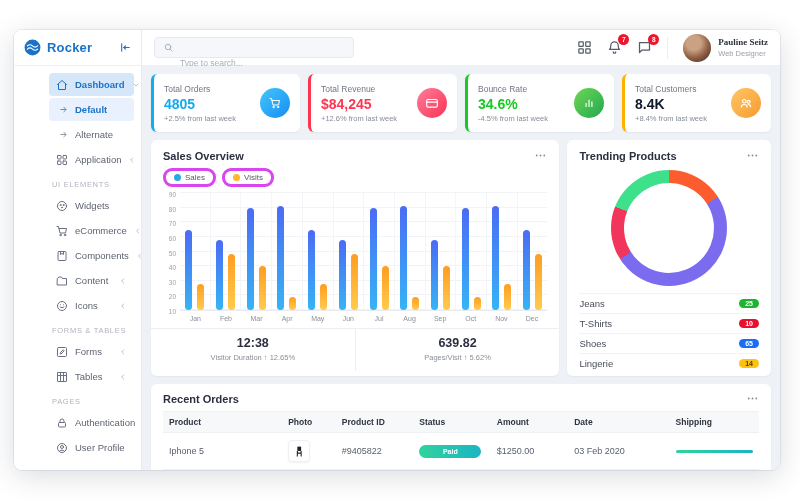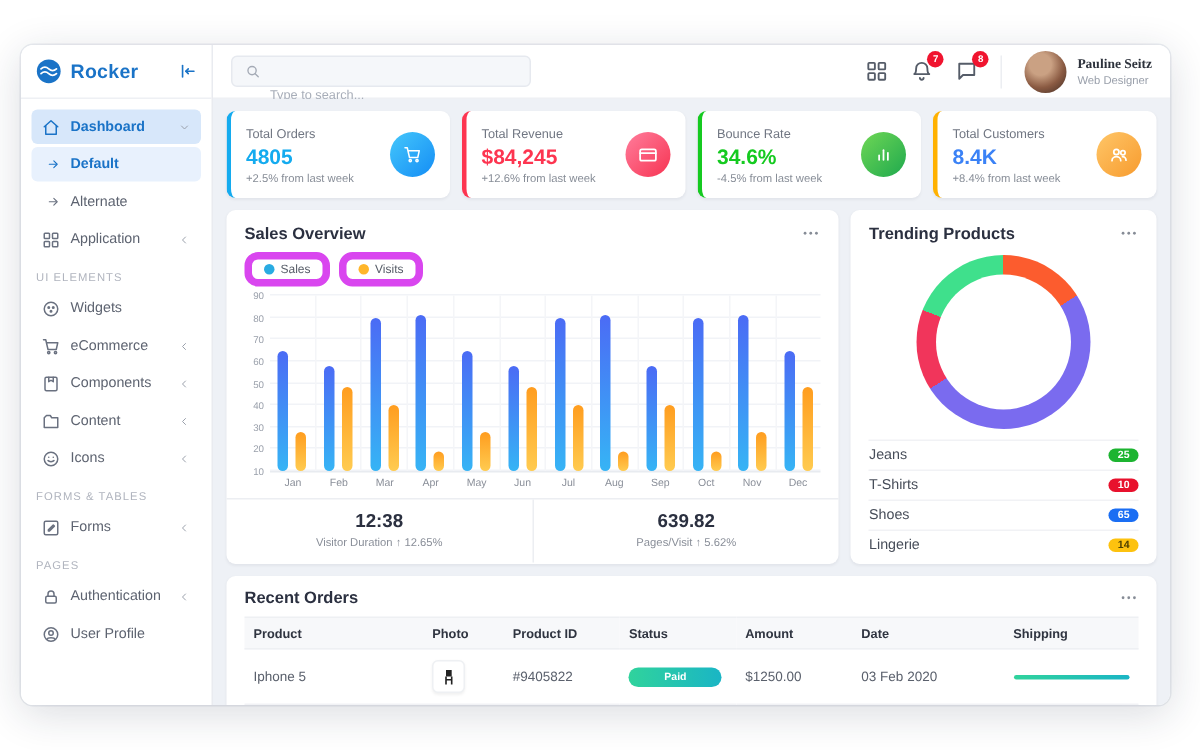--- a/index.html
+++ b/index.html
@@ -7,21 +7,21 @@
               font-family:"Liberation Sans","DejaVu Sans",sans-serif; }
   .window { position:absolute; left:14px; top:30px; width:766px; height:440px;
             background:#fff; border-radius:8px; overflow:hidden; display:flex;
             box-shadow:0 6px 28px rgba(25,35,60,.16), 0 0 0 1px #eceef2; }
 
   
   .sidebar { width:128px; flex:0 0 128px; background:#fff; border-right:1px solid #e9ebf0; display:flex; flex-direction:column; }
   .logo-row { height:36px; flex:0 0 36px; border-bottom:1px solid #eef0f4; display:flex; align-items:center; padding:0 9px; gap:5px; }
   .brand { font-size:13px; font-weight:bold; color:#1a73c7; letter-spacing:.2px; }
   .collapse { margin-left:auto; color:#1a73c7; display:flex; }
-  .nav { flex:1; padding:7px 7px; overflow:hidden; }
+  .nav { flex:1; padding:7px 7px; overflow:hidden;margin-left:28px; }
   .nav-item { display:flex; align-items:center; gap:7px; height:23px; padding:0 7px; margin-bottom:2px;
               border-radius:4px; color:#5d6370; font-size:9.5px; cursor:pointer; }
   .nav-item .nicon { display:flex; color:#6a7180; }
   .nav-item.active { background:#d7e7fa; color:#1a73c7; font-weight:bold; }
   .nav-item.active .nicon { color:#1a73c7; }
   .nav-item.sub.active { background:#e8f1fd; }
   .nav-item.sub { padding-left:10px; }
   .chev { margin-left:auto; color:#9aa0ab; display:flex; }
   .nav-section { font-size:7.5px; color:#b0b4be; letter-spacing:.7px; margin:9px 3px 5px; }
 
@@ -67,21 +67,21 @@
 
   
   .mid-row { display:flex; gap:8px; flex:0 0 236px; min-height:0; }
   .card { background:#fff; border-radius:6px; box-shadow:0 1px 2px rgba(16,24,40,.05); }
   .card-head { display:flex; justify-content:space-between; align-items:center; }
   .card-title { font-size:11px; font-weight:bold; color:#2b3040; }
   .dots { color:#868c96; display:flex; cursor:pointer; }
 
   .sales-card { flex:2.14; padding:9px 12px 0; display:flex; flex-direction:column; min-width:0; }
   .legend { display:flex; gap:6px; margin:6px 0 4px; }
-  .chip { display:flex; align-items:center; gap:4px; border:5px solid #d946ef; border-radius:9px;
+  .chip { display:flex; align-items:center; gap:4px; border:3px solid #d946ef; border-radius:9px;
           padding:2px 8px; font-size:8px; color:#565c67; background:#fff; }
   .chip-dot { width:7px; height:7px; border-radius:50%; }
   .chart-wrap { display:flex; height:118px; margin-top:2px; }
   .yaxis { width:17px; position:relative; flex:0 0 17px; }
   .ylab { position:absolute; right:4px; font-size:6.5px; color:#9aa0ab; transform:translateY(50%); }
   .plot { flex:1; position:relative; border-bottom:1px solid #e8ebf0; }
   .gline { position:absolute; left:0; right:0; height:1px; background:#f1f3f7; }
   .groups { position:absolute; left:0; right:0; top:0; bottom:0; display:flex; }
   .group { flex:1; display:flex; align-items:flex-end; justify-content:center; gap:5px; border-right:1px solid #f4f5f8; }
   .group:last-child { border-right:0; }
@@ -264,20 +264,34 @@
               <path d="M15 8l1.5 1.5L10 16H8.5v-1.5z"></path>
             </svg>
           </span>
     <span>Forms</span>
           <span class="chev">
             <svg viewBox="0 0 24 24" width="8" height="8" fill="none" stroke="currentColor" stroke-width="2" stroke-linecap="round" stroke-linejoin="round">
               <path d="M14 6l-6 6 6 6"></path>
             </svg>
           </span>
         </div>
+        <div class="nav-item">
+    <span class="nicon">
+            <svg viewBox="0 0 24 24" width="12" height="12" fill="none" stroke="currentColor" stroke-width="2" stroke-linecap="round" stroke-linejoin="round">
+              <rect x="3" y="3" width="18" height="18" rx="1"></rect>
+              <path d="M3 9h18M9 3v18M15 3v18"></path>
+            </svg>
+          </span>
+    <span>Tables</span>
+          <span class="chev">
+            <svg viewBox="0 0 24 24" width="8" height="8" fill="none" stroke="currentColor" stroke-width="2" stroke-linecap="round" stroke-linejoin="round">
+              <path d="M14 6l-6 6 6 6"></path>
+            </svg>
+          </span>
+        </div>
         <div class="nav-section">PAGES</div>
         <div class="nav-item">
     <span class="nicon">
             <svg viewBox="0 0 24 24" width="12" height="12" fill="none" stroke="currentColor" stroke-width="2" stroke-linecap="round" stroke-linejoin="round">
               <rect x="5" y="11" width="14" height="9" rx="2"></rect>
               <path d="M8 11V8a4 4 0 018 0v3"></path>
             </svg>
           </span>
     <span>Authentication</span>
           <span class="chev">
@@ -384,21 +398,21 @@
               <svg viewBox="0 0 24 24" width="14" height="14" fill="none" stroke="currentColor" stroke-width="2" stroke-linecap="round" stroke-linejoin="round">
                 <path d="M7 18v-5"></path>
                 <path d="M12 18V7"></path>
                 <path d="M17 18v-8"></path>
               </svg>
             </div>
   </div>
   <div class="stat-card" style="border-left-color:#ffb100">
     <div class="s-info">
       <div class="s-label">Total Customers</div>
-      <div class="s-value" style="color:#3b82f6">8.4K</div>
+      <div class="s-value" style="color:#0f172a">8.4K</div>
       <div class="s-delta">+8.4% from last week</div>
     </div>
     <div class="s-ico grad3">
               <svg viewBox="0 0 24 24" width="14" height="14" fill="none" stroke="currentColor" stroke-width="2" stroke-linecap="round" stroke-linejoin="round">
                 <circle cx="9" cy="9" r="3"></circle>
                 <path d="M4 19c0-3 3-4.5 5-4.5s5 1.5 5 4.5"></path>
                 <circle cx="16.5" cy="10" r="2.5"></circle>
                 <path d="M16 14.5c2 0 4 1.5 4 4"></path>
               </svg>
             </div>

